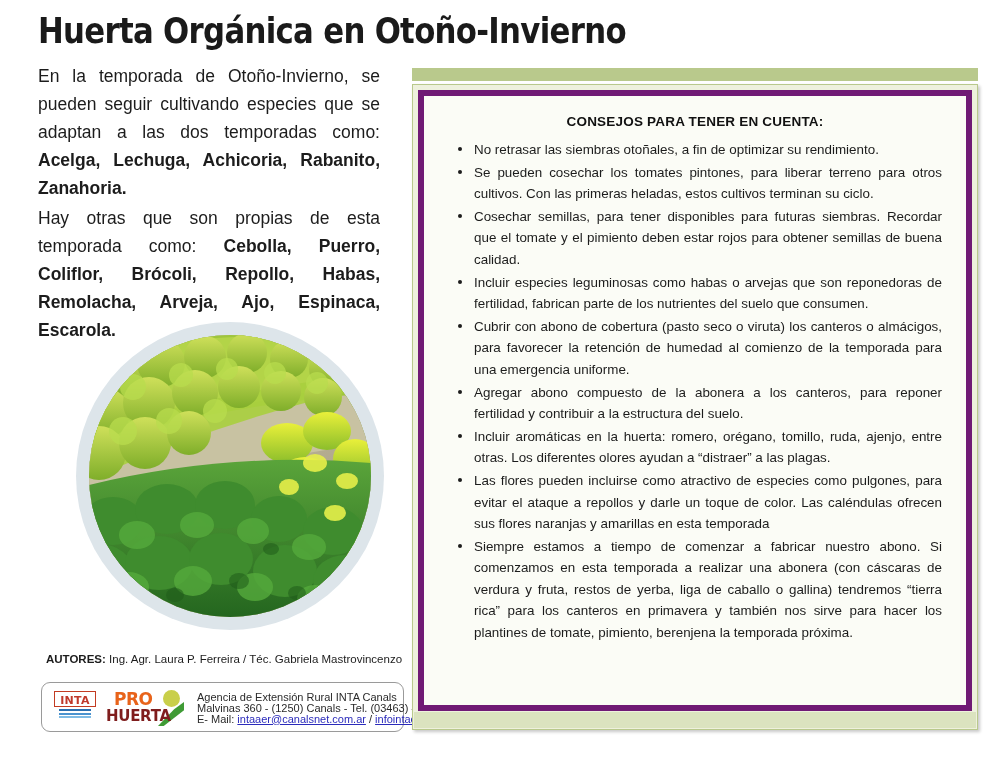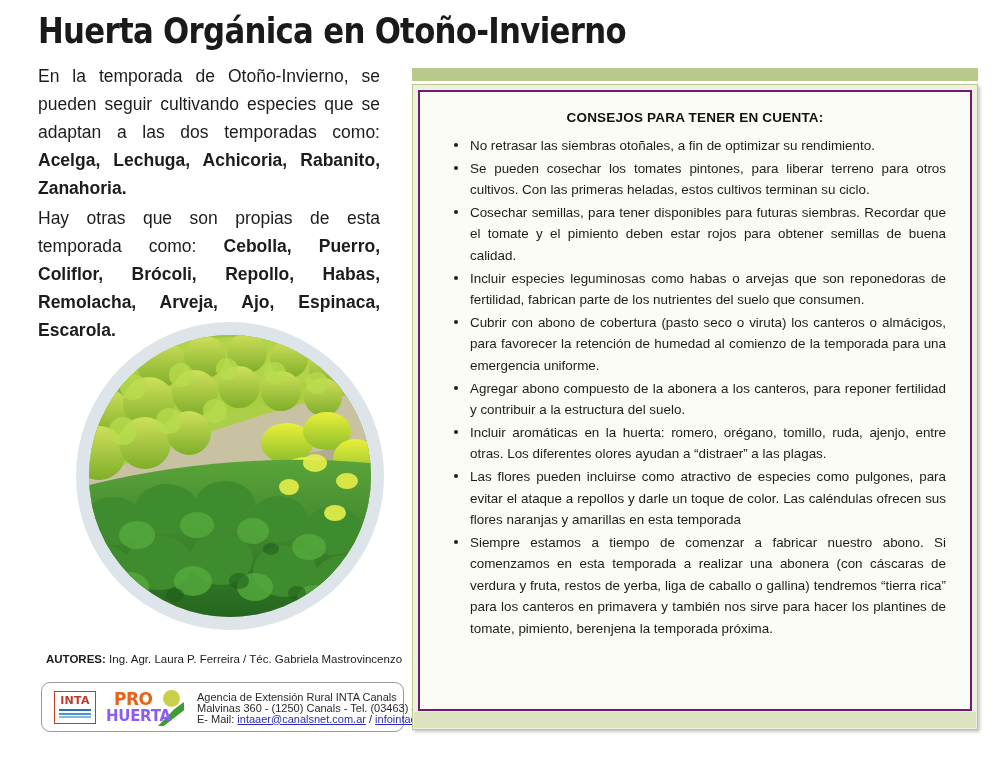--- a/index.html
+++ b/index.html
@@ -97,21 +97,21 @@
     border: 1px solid #9a9a9a;
     border-radius: 9px;
     background: #ffffff;
     box-sizing: border-box;
   }
   #inta-logo {
     position: absolute;
     left: 12px;
     top: 8px;
     width: 42px;
-    height: 33px;
+    height: 16px;
     border: 1.5px solid #c23b22;
     box-sizing: border-box;
     background: #ffffff;
     padding: 2px;
   }
   #inta-logo .inta-word {
     font-family: "DejaVu Sans", sans-serif;
     font-weight: bold;
     font-size: 11px;
     color: #c0392b;
@@ -158,21 +158,21 @@
     z-index: 1;
   }
   #proh-huerta {
     position: absolute;
     left: 0px;
     top: 18px;
     font-family: "DejaVu Sans", sans-serif;
     font-weight: bold;
     font-size: 15px;
     letter-spacing: -0.3px;
-    color: #8b5cf6;
+    color: #7f1d1d;
     z-index: 2;
   }
   #proh-swoosh {
     position: absolute;
     left: 52px;
     top: 13px;
     width: 26px;
     height: 24px;
     background: #3f9b35;
     clip-path: polygon(100% 0%, 100% 34%, 22% 100%, 0% 100%, 62% 30%);
@@ -214,21 +214,21 @@
     box-sizing: border-box;
     box-shadow: 2px 2px 3px rgba(0,0,0,0.22);
   }
   #tips-inner {
     position: absolute;
     left: 5px;
     top: 5px;
     right: 5px;
     bottom: 18px;
     background: #fbfcf6;
-    border: 2px solid #701a75;
+    border: 6px solid #701a75;
     box-sizing: border-box;
     overflow: hidden;
   }
   #tips-bottom-band {
     position: absolute;
     left: 1px;
     right: 1px;
     bottom: 1px;
     height: 16px;
     background: #dbe3bf;

